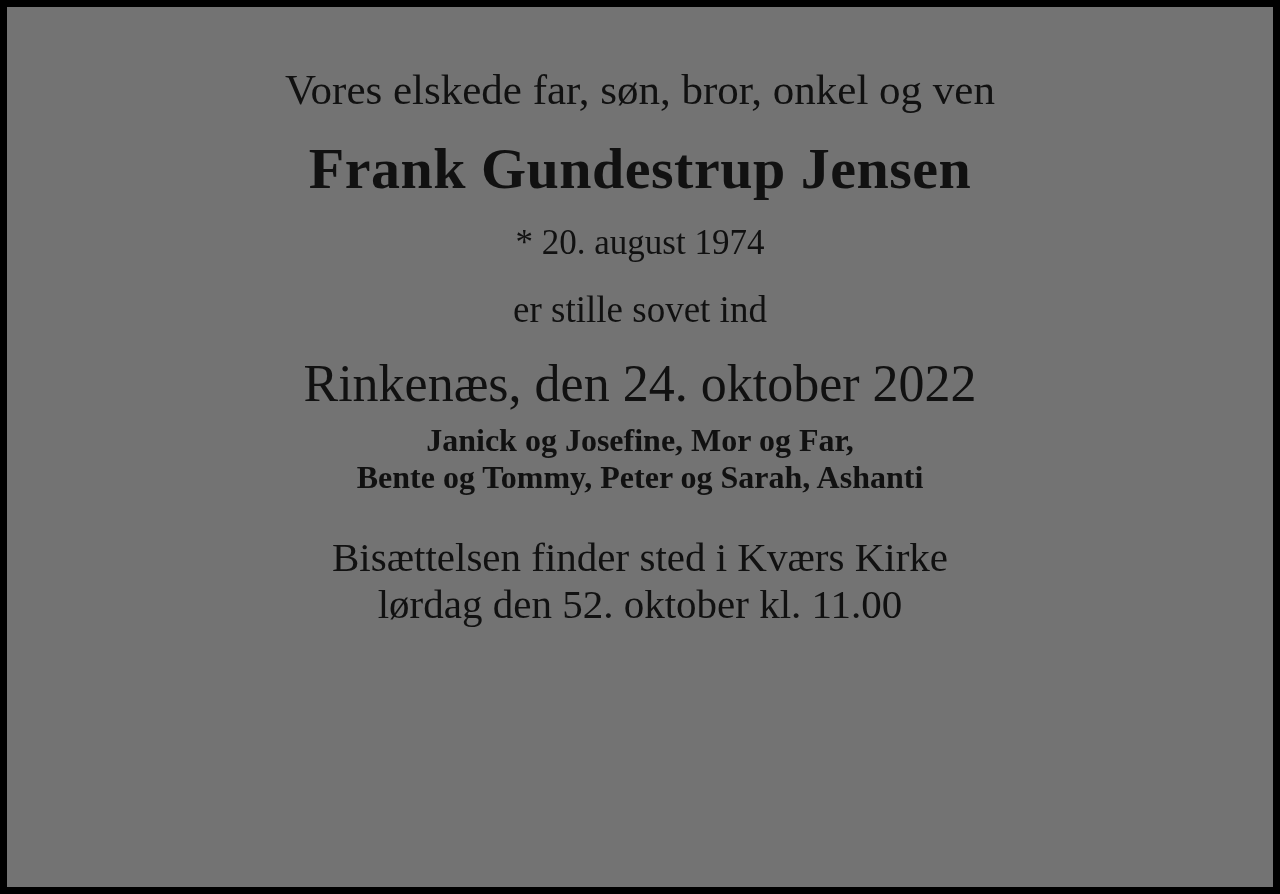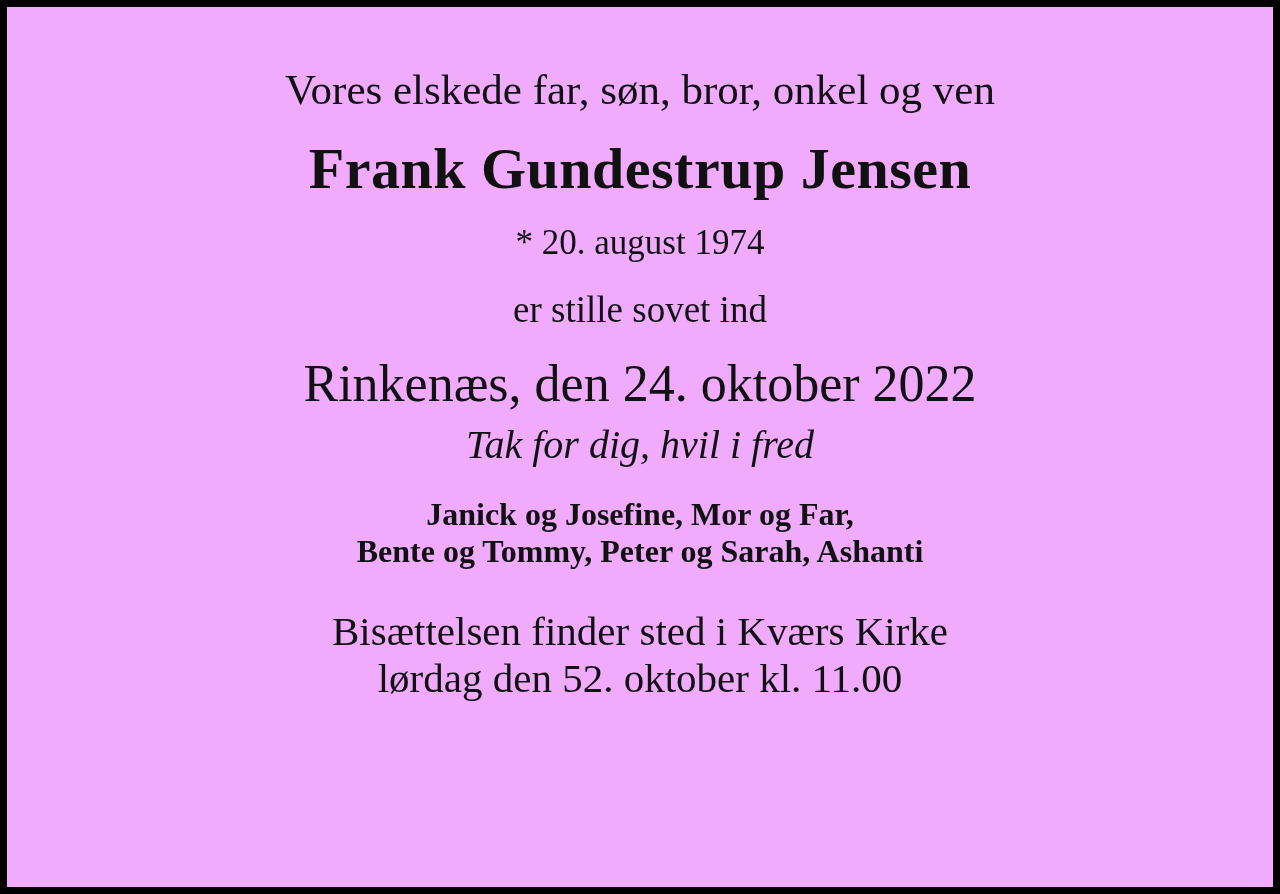--- a/index.html
+++ b/index.html
@@ -11,21 +11,21 @@
     width: 1280px;
     height: 894px;
     font-family: "Liberation Serif", serif;
     color: #111111;
   }
   .notice {
     box-sizing: border-box;
     width: 1280px;
     height: 894px;
     border: 7px solid #000000;
-    background: #f0abfc;
+    background: #737373;
     display: flex;
     flex-direction: column;
     align-items: center;
     justify-content: flex-start;
     padding: 48px 60px 40px 60px;
   }
   .line {
     text-align: center;
     width: 100%;
     line-height: 1.15;
@@ -78,21 +78,20 @@
   <div class="line intro">Vores elskede far, søn, bror, onkel og ven</div>
 
   <div class="line name">Frank Gundestrup Jensen</div>
 
   <div class="line born">* 20. august 1974</div>
 
   <div class="line passed">er stille sovet ind</div>
 
   <div class="line place-date">Rinkenæs, den 24. oktober 2022</div>
 
-  <div class="line farewell">Tak for dig, hvil i fred</div>
 
   <div class="survivors">
     <div class="line">Janick og Josefine, Mor og Far,</div>
     <div class="line">Bente og Tommy, Peter og Sarah, Ashanti</div>
   </div>
 
   <div class="funeral">
     <div class="line">Bisættelsen finder sted i Kværs Kirke</div>
     <div class="line">lørdag den 52. oktober kl. 11.00</div>
   </div>

